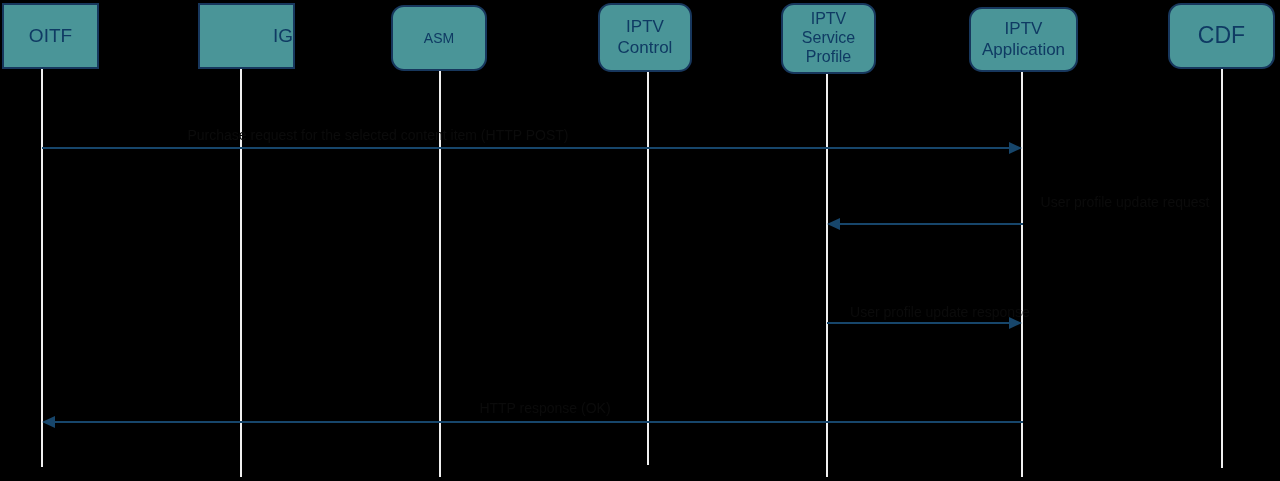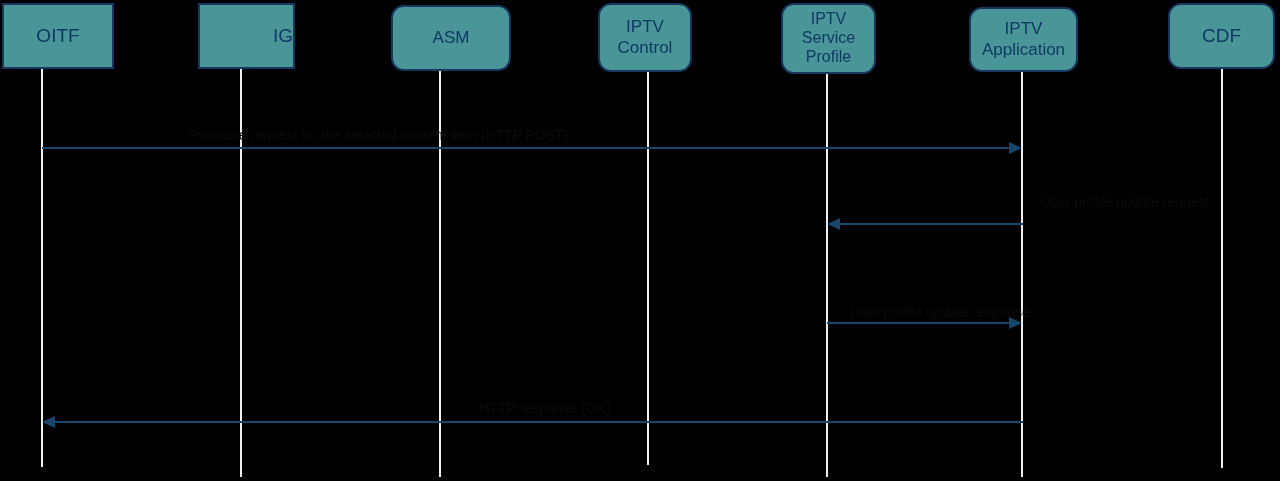--- a/index.html
+++ b/index.html
@@ -15,27 +15,27 @@
     border:2px solid #17375d;
     box-sizing:border-box;
     display:flex;align-items:center;justify-content:center;
     text-align:center;
     color:#0f3a63;
     font-size:17px;
     line-height:1.18;
     white-space:pre-line;
   }
   .actor.rounded{border-radius:13px;}
-  .actor-oitf{left:2px;top:3px;width:112px;height:66px;font-size:19px;}
+  .actor-oitf{left:2px;top:3px;width:97px;height:66px;font-size:19px;}
   .actor-ig{left:198px;top:3px;width:97px;height:66px;font-size:19px;justify-content:flex-end;}
-  .actor-asm{left:391px;top:5px;width:120px;height:66px;font-size:17px;}
+  .actor-asm{left:391px;top:5px;width:96px;height:66px;font-size:14px;}
   .actor-iptv-control{left:598px;top:3px;width:94px;height:69px;}
   .actor-iptv-service-profile{left:781px;top:3px;width:95px;height:71px;font-size:16px;}
   .actor-iptv-application{left:969px;top:7px;width:109px;height:65px;}
-  .actor-cdf{left:1168px;top:3px;width:107px;height:66px;font-size:19px;}
+  .actor-cdf{left:1168px;top:3px;width:107px;height:66px;font-size:23px;}
 
   
   .lifeline{
     position:absolute;
     width:2px;
     background:#efefef;
   }
   .ll-oitf{left:41px;top:69px;height:398px;}
   .ll-ig{left:240px;top:69px;height:408px;}
   .ll-asm{left:439px;top:71px;height:406px;}

